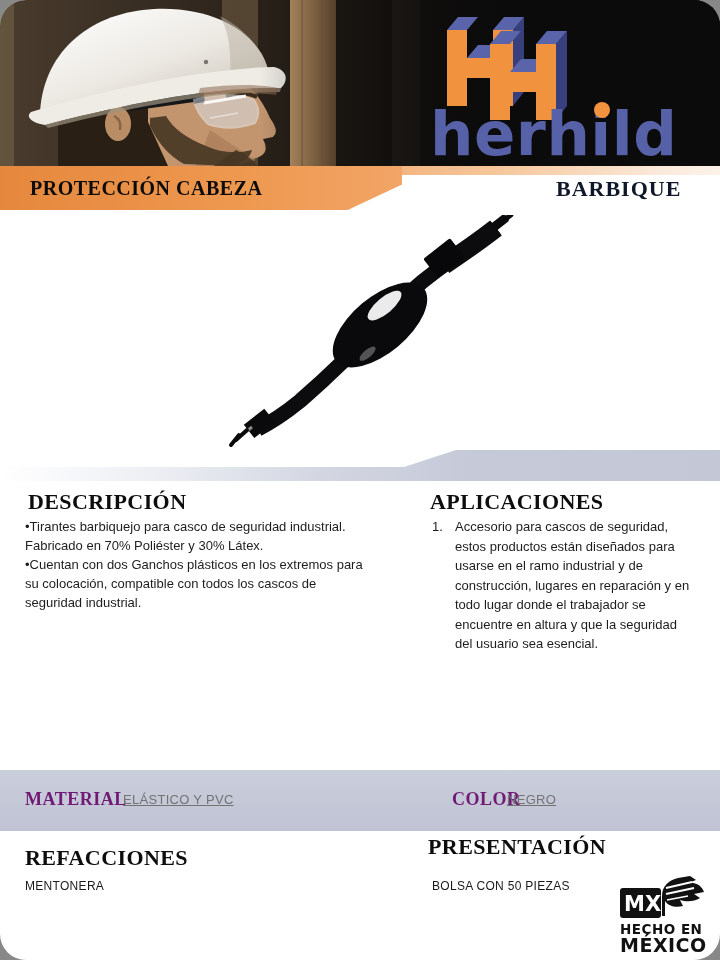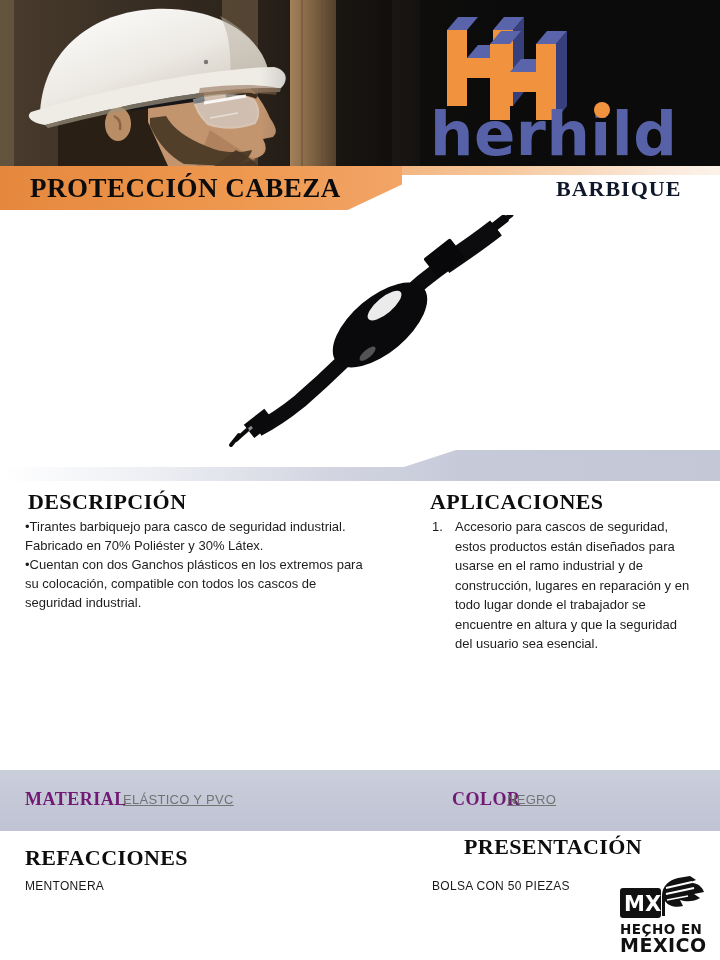--- a/index.html
+++ b/index.html
@@ -1,39 +1,40 @@
 <!DOCTYPE html>
 <html><head>
 <meta charset="utf-8">
 <style>
   html,body{margin:0;padding:0;background:#888;}
   .page{
     position:relative;width:720px;height:960px;background:#ffffff;
     overflow:hidden;margin:0 auto;
     font-family:"Liberation Sans","DejaVu Sans",sans-serif;
+    border-radius:26px;
   }
   svg text{font-family:"DejaVu Sans","Liberation Sans",sans-serif;}
 
   
   .header-svg{position:absolute;left:0;top:0;width:720px;height:166px;display:block;}
 
   
   .banner-strip{
     position:absolute;left:0;top:166px;width:720px;height:9px;
     background:linear-gradient(90deg,#e8893c 0%,#ef9c5b 35%,#f6c89d 70%,#fbeadb 92%,#fdf3ea 100%);
   }
   .banner-block{
     position:absolute;left:0;top:166px;width:402px;height:44px;
     background:linear-gradient(90deg,#e5883d 0%,#ee984f 60%,#f2a567 100%);
     clip-path:polygon(0 0,100% 0,100% 42%,86.5% 100%,0 100%);
   }
   .cat-title{
     position:absolute;left:30px;top:173px;height:30px;line-height:30px;
     font-family:"Liberation Serif","DejaVu Serif",serif;font-weight:bold;
-    font-size:27px;color:#0c0c0c;letter-spacing:.5px;white-space:nowrap;
+    font-size:20px;color:#0c0c0c;letter-spacing:.5px;white-space:nowrap;
   }
   .prod-title{
     position:absolute;left:556px;top:176px;height:26px;line-height:26px;
     font-family:"Liberation Serif","DejaVu Serif",serif;font-weight:bold;
     font-size:22px;color:#0f172a;letter-spacing:1px;white-space:nowrap;
   }
 
   
   .strap-svg{position:absolute;left:0;top:215px;width:720px;height:255px;display:block;}
 
@@ -203,21 +204,21 @@
   </div>
 
   <div class="spec-band"></div>
   <div class="spec-label" style="left:25px;top:789px;">MATERIAL</div>
   <div class="spec-value" style="left:123px;top:792px;">ELÁSTICO Y PVC</div>
   <div class="spec-label" style="left:452px;top:789px;text-align:right;">COLOR</div>
   <div class="spec-value" style="left:507px;top:792px;">NEGRO</div>
 
   <div class="sec-head" style="left:25px;top:845px;">REFACCIONES</div>
   <div class="small-value" style="left:25px;top:879px;">MENTONERA</div>
-  <div class="sec-head" style="left:428px;top:834px;margin-left:36px;">PRESENTACIÓN</div>
+  <div class="sec-head" style="left:428px;top:834px;">PRESENTACIÓN</div>
   <div class="small-value" style="left:432px;top:879px;">BOLSA CON 50 PIEZAS</div>
 
   <svg class="mx-svg" viewBox="0 0 88 80" aria-hidden="true">
     <g>
       <path d="M44,40 L44,20 C44,10 51,4 60,2 L72,0 L78,4 L70,7 C78,6 84,10 86,16 L76,18 L82,22 C76,26 68,26 62,24 L65,30 C58,32 50,30 47,25 L47,40 Z" fill="#111"></path>
       <path d="M48,12 L74,6" stroke="#ffffff" stroke-width="2"></path>
       <path d="M48,18 L76,12" stroke="#ffffff" stroke-width="2"></path>
       <path d="M49,24 L70,20" stroke="#ffffff" stroke-width="1.5"></path>
     </g>
     <rect x="2" y="12" width="41" height="30" rx="3" fill="#111"></rect>

